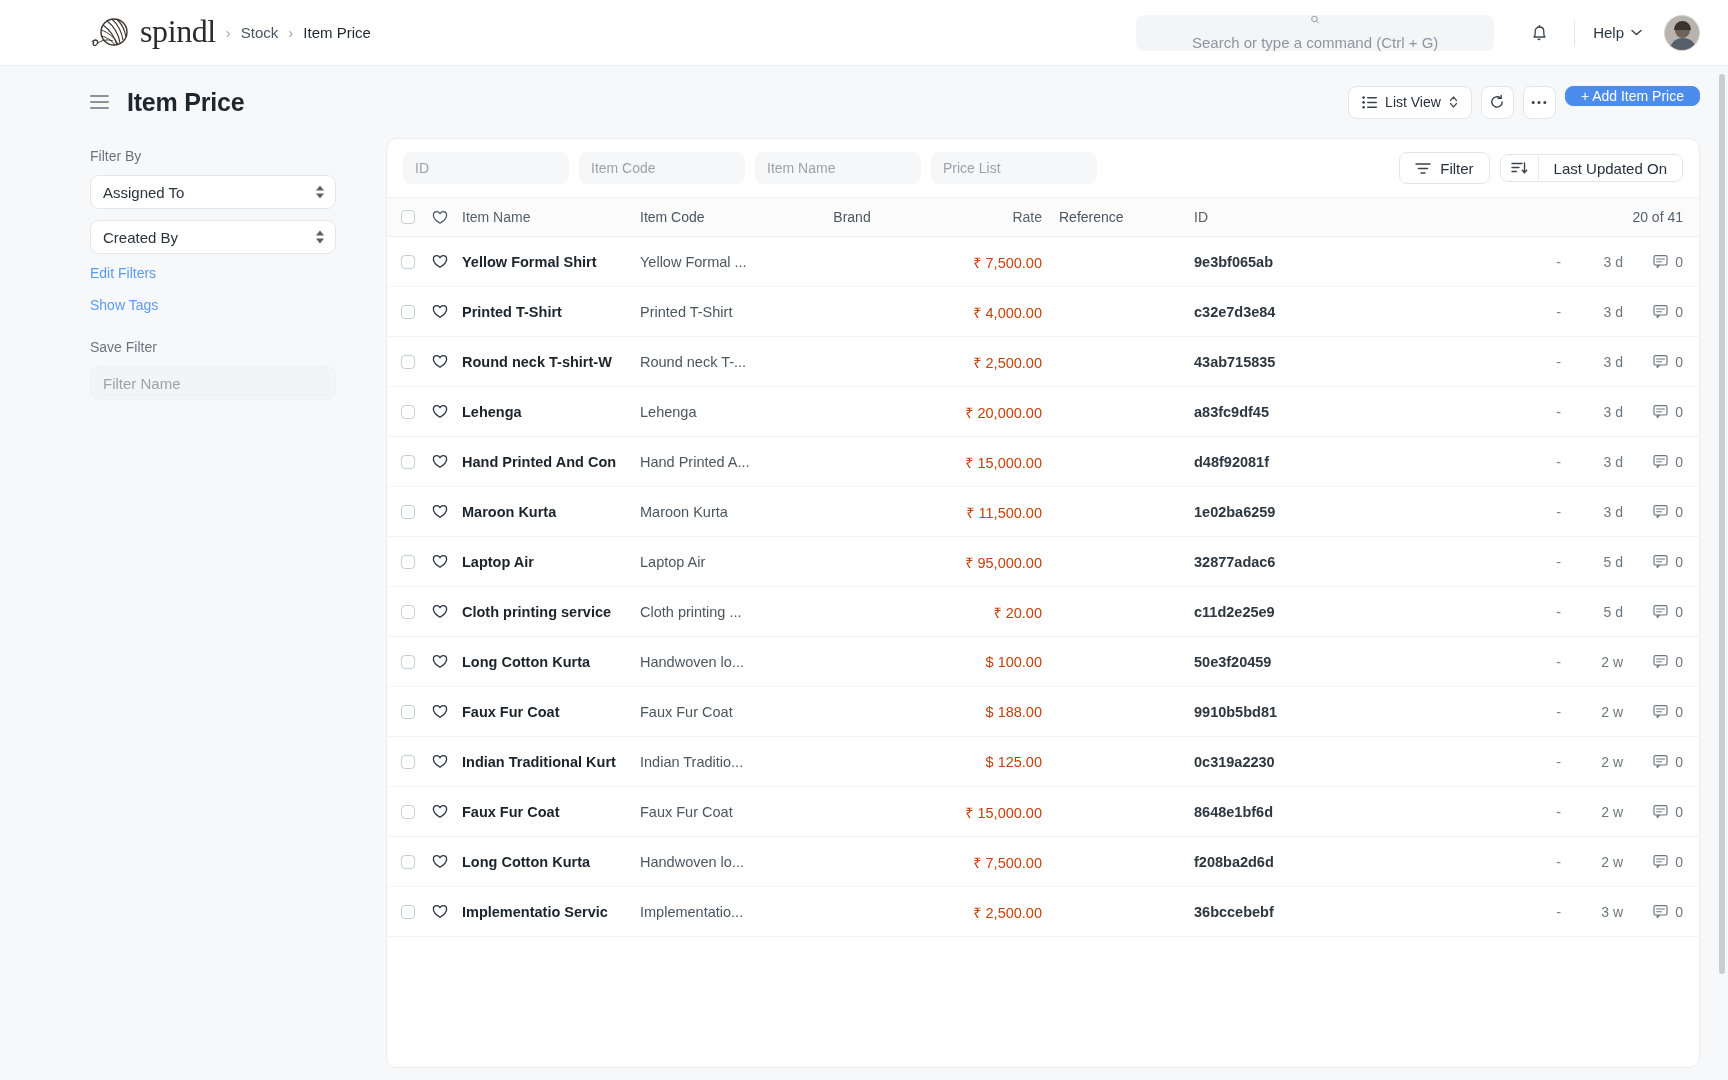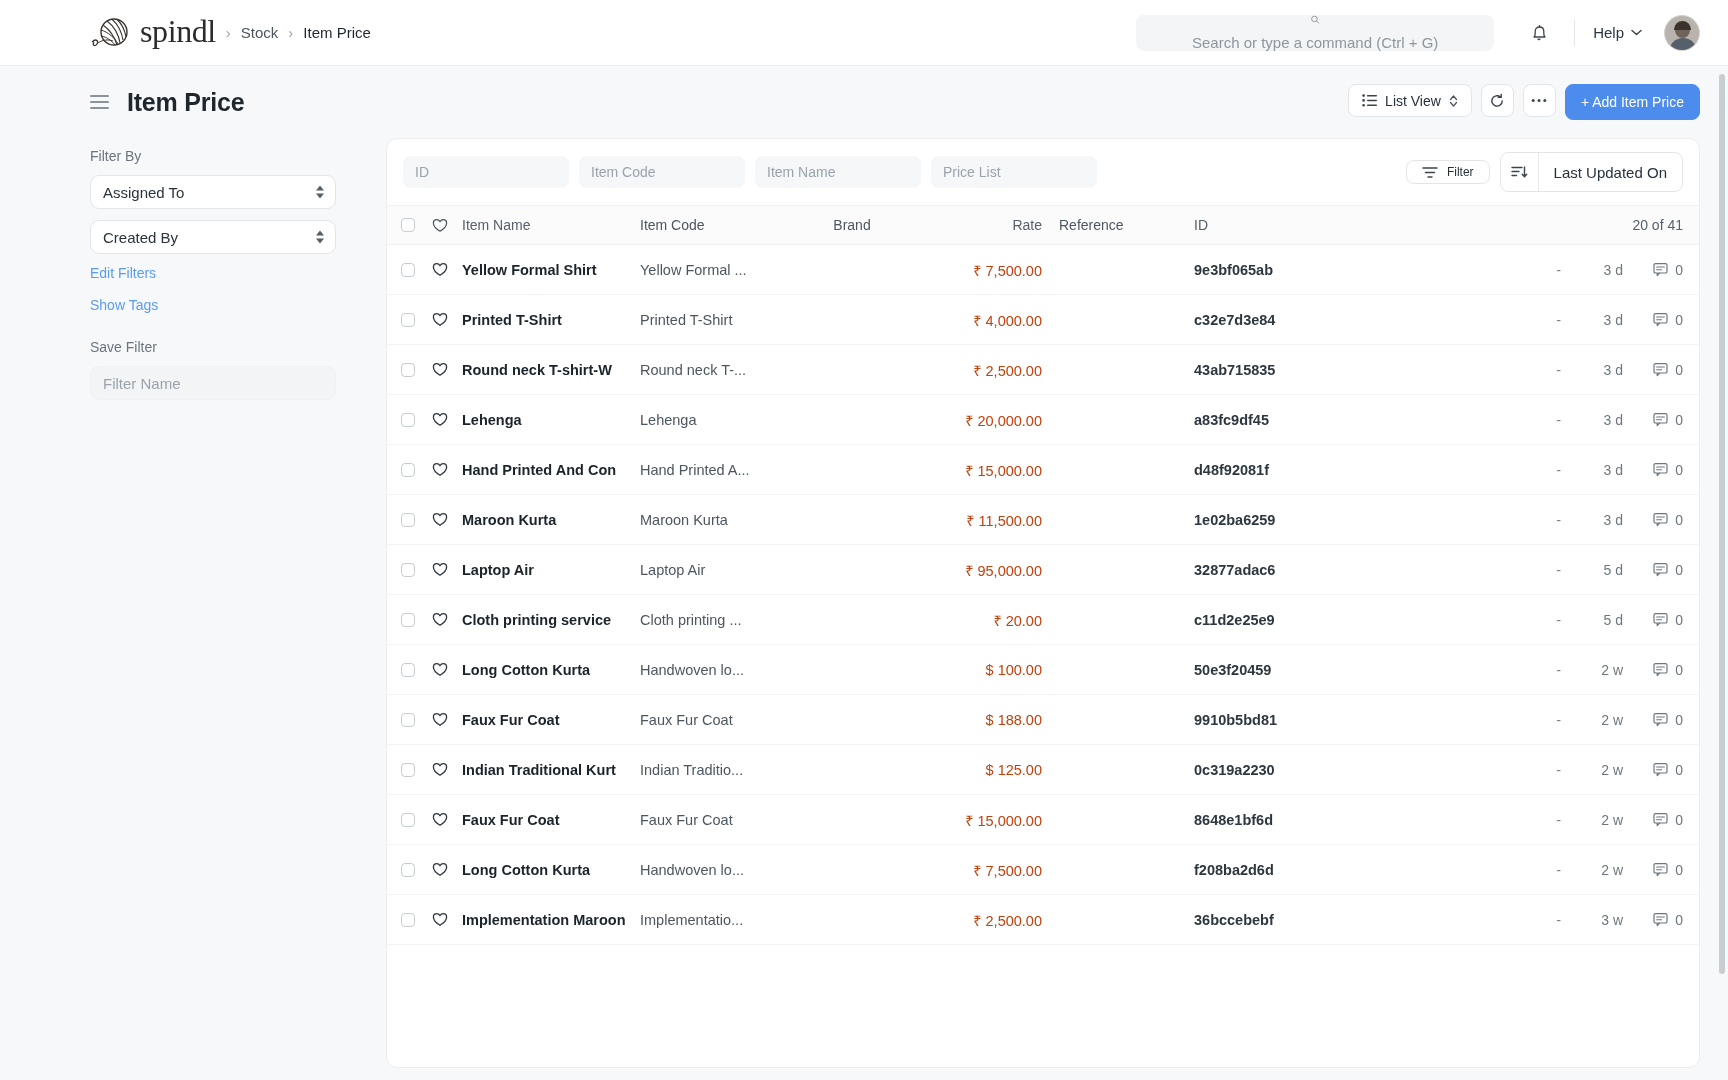--- a/index.html
+++ b/index.html
@@ -100,21 +100,21 @@
     border: 1px solid #e3e6e9;
     background: #ffffff;
     display: flex; align-items: center; justify-content: center;
     gap: 8px; padding: 0 13px;
     font-size: 14px; color: #27313b;
     cursor: pointer;
   }
   .btn.icon-only { width: 33px; padding: 0; }
   .btn.primary {
     background: #4c8ced; border-color: #4c8ced; color: #fff;
-    font-size: 14px; padding: 0 15px; height: 36px;
+    font-size: 14px; padding: 0 15px; height: 20px;
   }
 
   
   .body-wrap { display: flex; padding: 0 28px 0 90px; gap: 0; }
   .sidebar { width: 246px; flex: 0 0 246px; padding-top: 10px; }
   .side-label { font-size: 14px; color: #6b757f; margin-bottom: 11px; }
   .side-select {
     position: relative;
     height: 34px; background: #fff;
     border: 1px solid #e3e6e9; border-radius: 9px;
@@ -163,26 +163,26 @@
   .f-input {
     height: 32px; width: 166px;
     background: #f6f7f8;
     border-radius: 8px;
     display: flex; align-items: center;
     padding: 0 12px;
     font-size: 14px; color: #9aa3ac;
   }
   .filter-row-right { margin-left: auto; display: flex; align-items: center; gap: 10px; }
   .btn-filter {
-    height: 24px; border: 1px solid #e3e6e9; border-radius: 8px;
+    height: 32px; border: 1px solid #e3e6e9; border-radius: 8px;
     background: #fff; display: flex; align-items: center; gap: 9px;
-    padding: 0 15px; font-size: 12px; color: #27313b; cursor: pointer;
+    padding: 0 15px; font-size: 15px; color: #27313b; cursor: pointer;
   }
   .sort-group {
-    height: 40px; border: 1px solid #e3e6e9; border-radius: 8px;
+    height: 28px; border: 1px solid #e3e6e9; border-radius: 8px;
     background: #fff; display: flex; align-items: stretch; overflow: hidden;
     cursor: pointer;
   }
   .sort-group .sg-icon { display: flex; align-items: center; justify-content: center; width: 38px; border-right: 1px solid #e9ebed;}
   .sort-group .sg-label { display: flex; align-items: center; padding: 0 15px; font-size: 15px; color: #27313b; }
 
   
   .thead {
     display: flex; align-items: center;
     height: 40px;
@@ -757,21 +757,21 @@
     </div>
   </div>
 
   <div class="trow">
     <div class="cb"></div>
     <div class="heart">
       <svg width="16" height="15" viewBox="0 0 16 15">
         <path d="M8 13.2 C8 13.2 1.4 9.2 1.4 5.2 C1.4 3.1 3 1.7 4.8 1.7 C6.2 1.7 7.4 2.6 8 3.7 C8.6 2.6 9.8 1.7 11.2 1.7 C13 1.7 14.6 3.1 14.6 5.2 C14.6 9.2 8 13.2 8 13.2 Z" fill="none" stroke="#2c353e" stroke-width="1.3" stroke-linejoin="round"></path>
       </svg>
     </div>
-    <div class="c-name">Implementation Maroon</div>
+    <div class="c-name">Implementatio Servic</div>
     <div class="c-code">Implementatio...</div>
     <div class="c-brand"></div>
     <div class="c-rate">₹ 2,500.00</div>
     <div class="c-ref"></div>
     <div class="c-id">36bccebebf</div>
     <div class="c-spacer"></div>
     <div class="c-dash">-</div>
     <div class="c-age">3 w</div>
     <div class="c-cmt">
       <svg width="16" height="15" viewBox="0 0 16 15">

